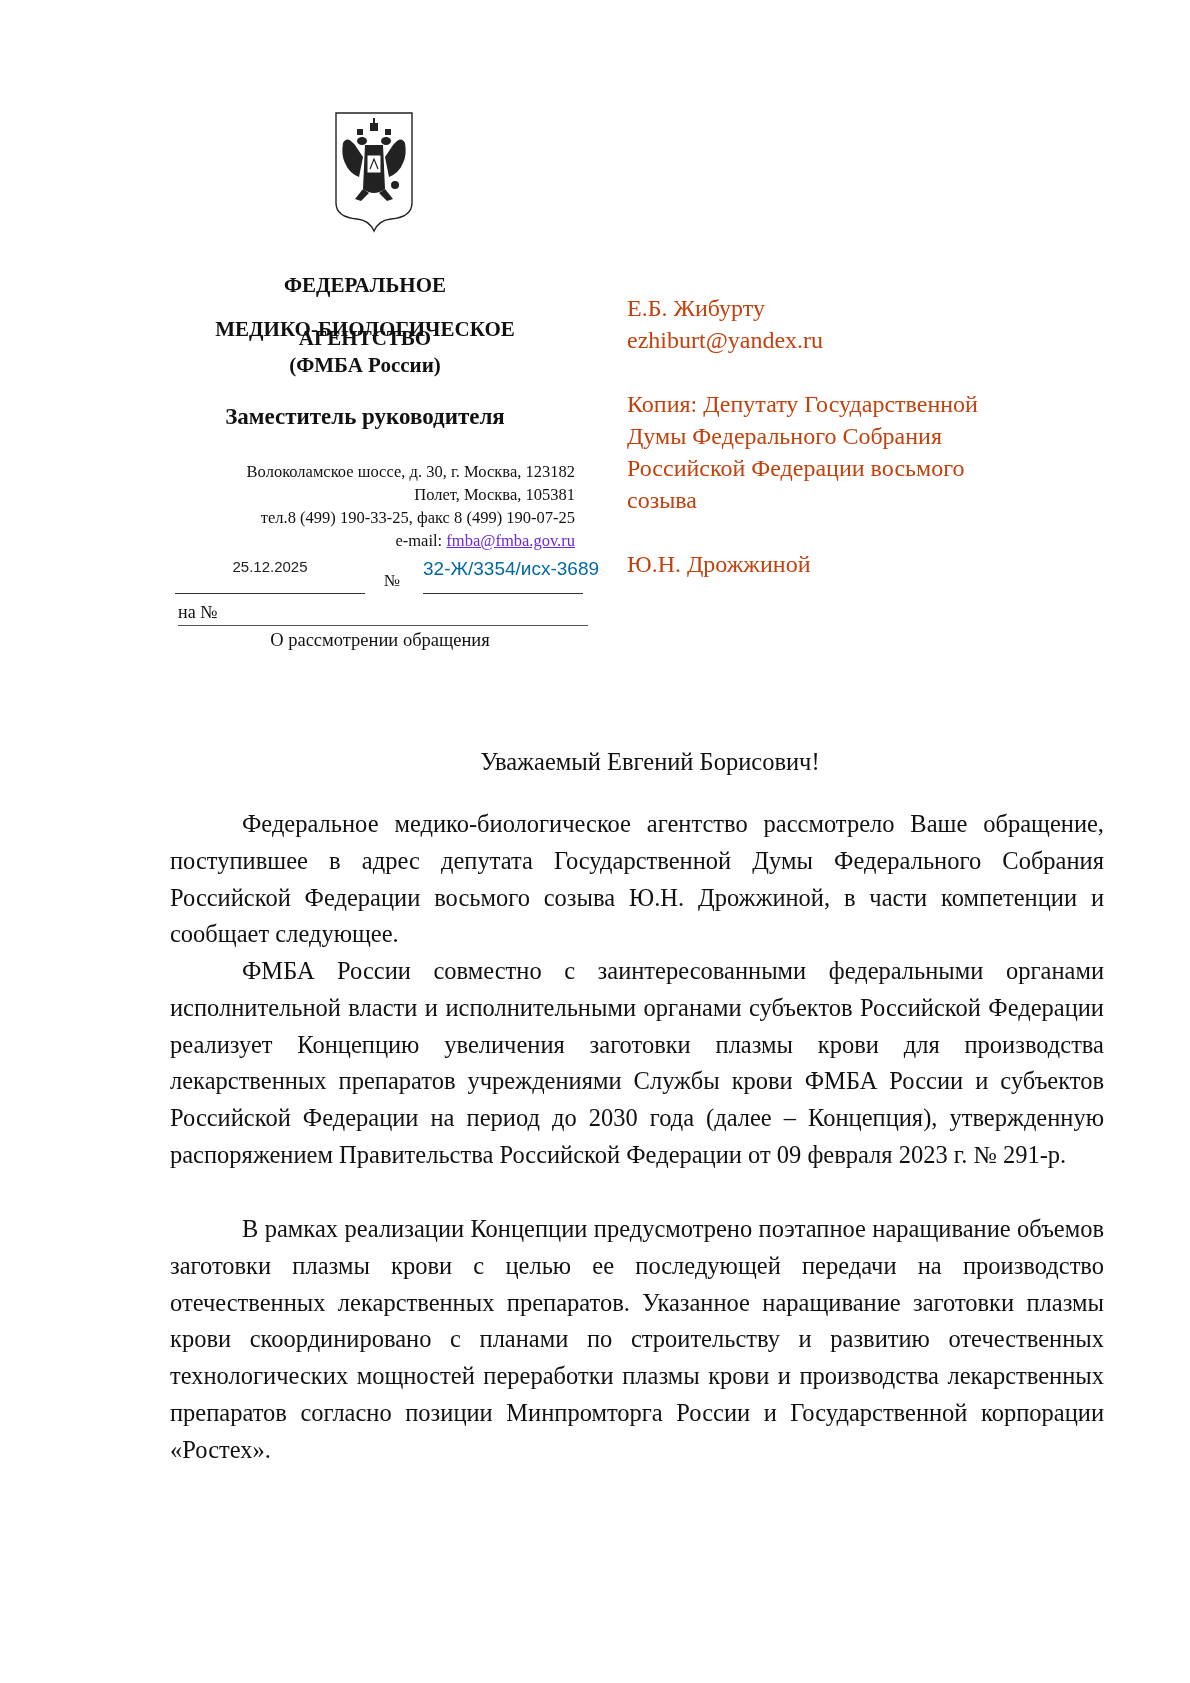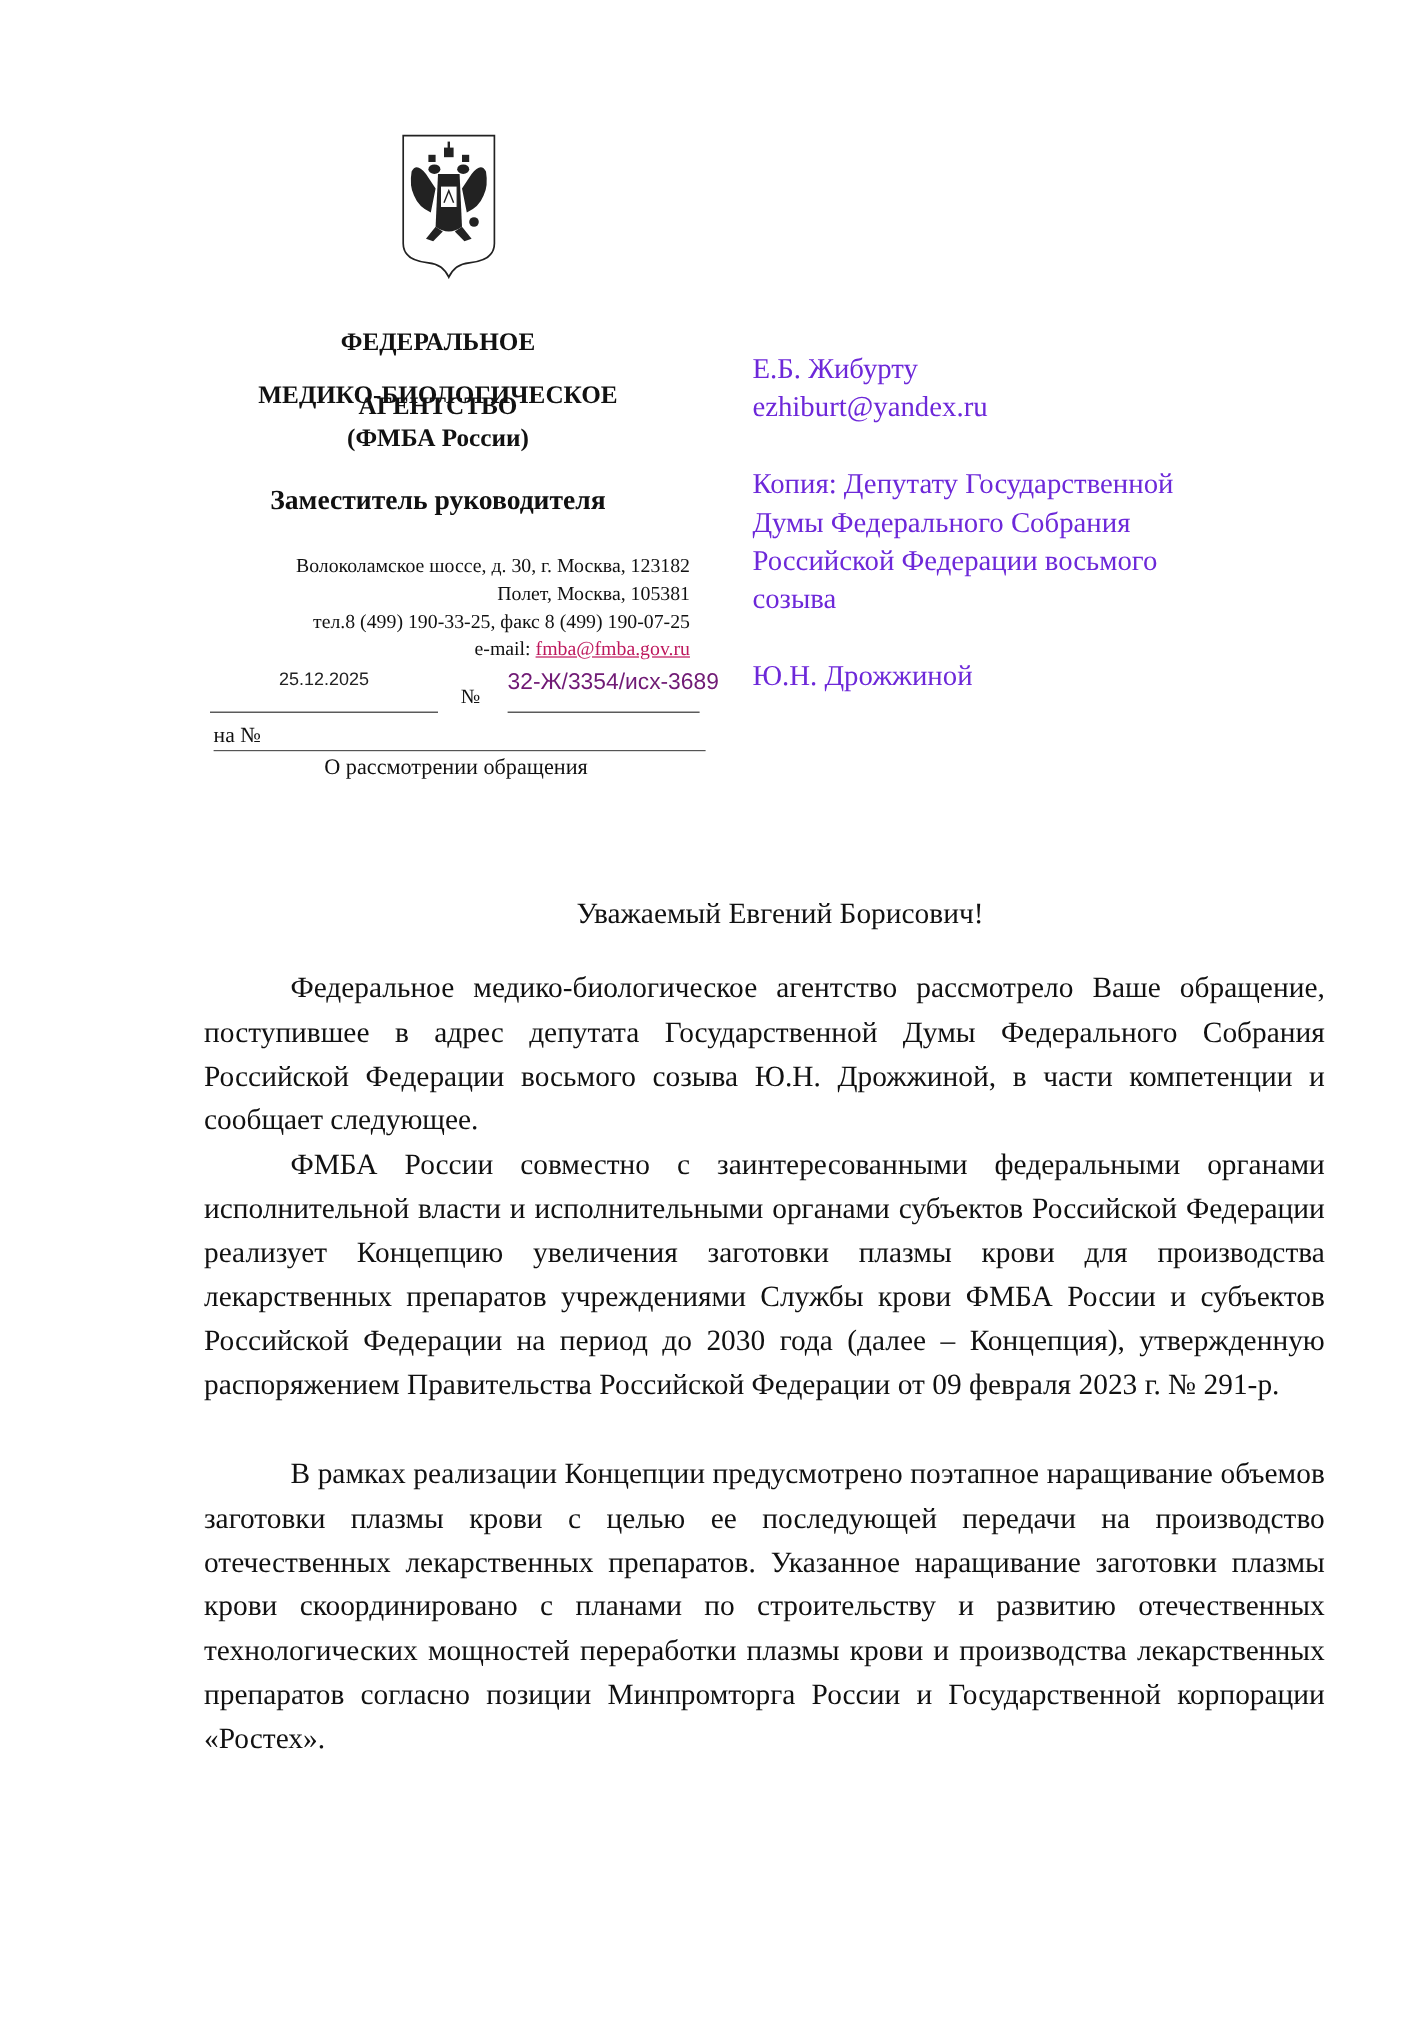--- a/index.html
+++ b/index.html
@@ -12,32 +12,32 @@
     .org-l1 { top: 272px; }
     .org-l2 { top: 299px; margin-top: 17px; }
     .org-l3 { top: 325px; }
     .org-l4 { top: 352px; }
     .deputy { left: 170px; width: 390px; top: 404px; text-align: center; font-weight: bold; font-size: 23px; }
     .addr { left: 170px; width: 405px; text-align: right; font-size: 16.5px; line-height: 23px; }
     .addr1 { top: 460px; }
     .addr2 { top: 483px; }
     .addr3 { top: 506px; }
     .addr4 { top: 529px; }
-    .link { color: #be185d; text-decoration: underline; }
+    .link { color: #6d28d9; text-decoration: underline; }
     .date { left: 175px; width: 190px; top: 558px; text-align: center; font-family: "Liberation Sans", sans-serif; font-size: 15px; color: #222; }
     .numsign { left: 384px; top: 571px; font-size: 17px; }
-    .outnum { left: 423px; top: 558px; font-family: "Liberation Sans", sans-serif; font-size: 19px; color: #701a75; white-space: nowrap; }
+    .outnum { left: 423px; top: 558px; font-family: "Liberation Sans", sans-serif; font-size: 19px; color: #0369a1; white-space: nowrap; }
     .line { height: 1px; background: #333; }
     .line-date { left: 175px; top: 593px; width: 190px; }
     .line-num { left: 423px; top: 593px; width: 160px; }
     .na-num { left: 178px; top: 602px; font-size: 18px; }
     .line-na { left: 178px; top: 625px; width: 410px; background: #555; }
     .subject { left: 170px; width: 420px; top: 630px; text-align: center; font-size: 18.5px; }
     
-    .rcv { left: 627px; font-size: 24px; line-height: 32px; color: #6d28d9; }
+    .rcv { left: 627px; font-size: 24px; line-height: 32px; color: #c2410c; }
     .rcv1 { top: 292px; }
     .rcv2 { top: 324px; }
     .rcv3 { top: 388px; }
     .rcv4 { top: 420px; }
     .rcv5 { top: 452px; }
     .rcv6 { top: 484px; }
     .rcv7 { top: 548px; }
     
     .salut { left: 170px; width: 960px; top: 748px; text-align: center; font-size: 24.5px; }
     .body { left: 170px; width: 934px; font-size: 24.5px; line-height: 36.8px; text-align: justify; }

